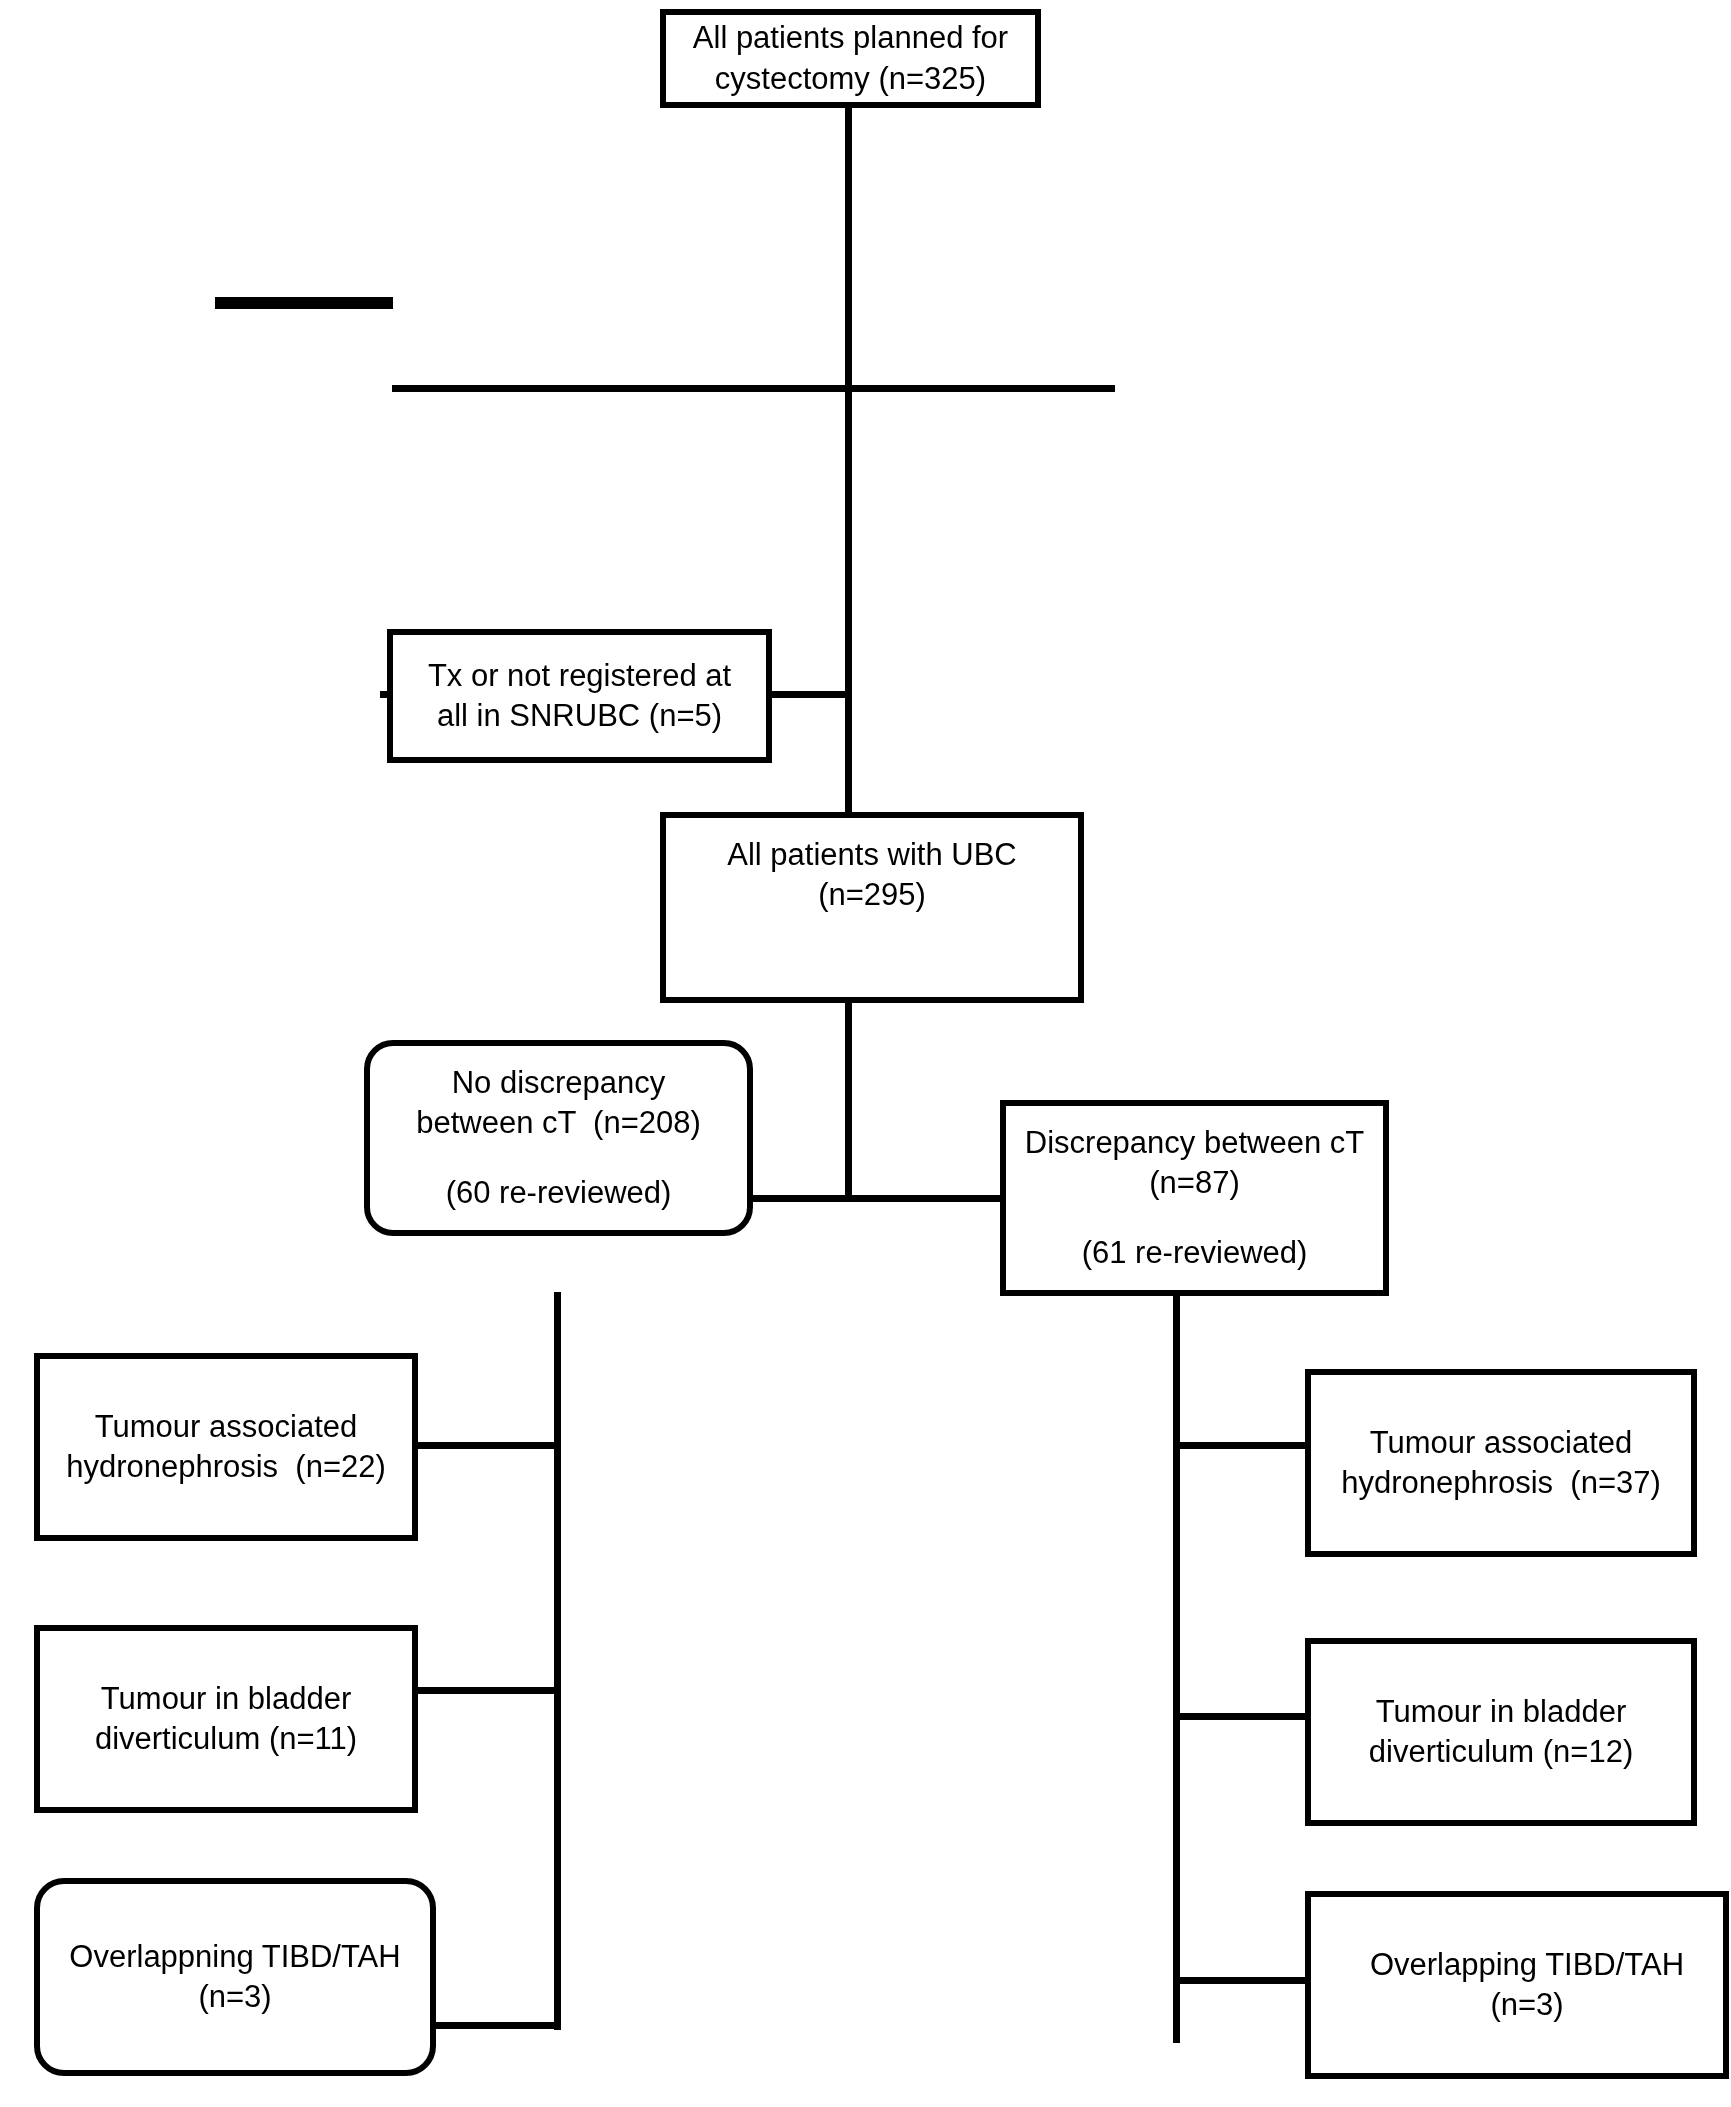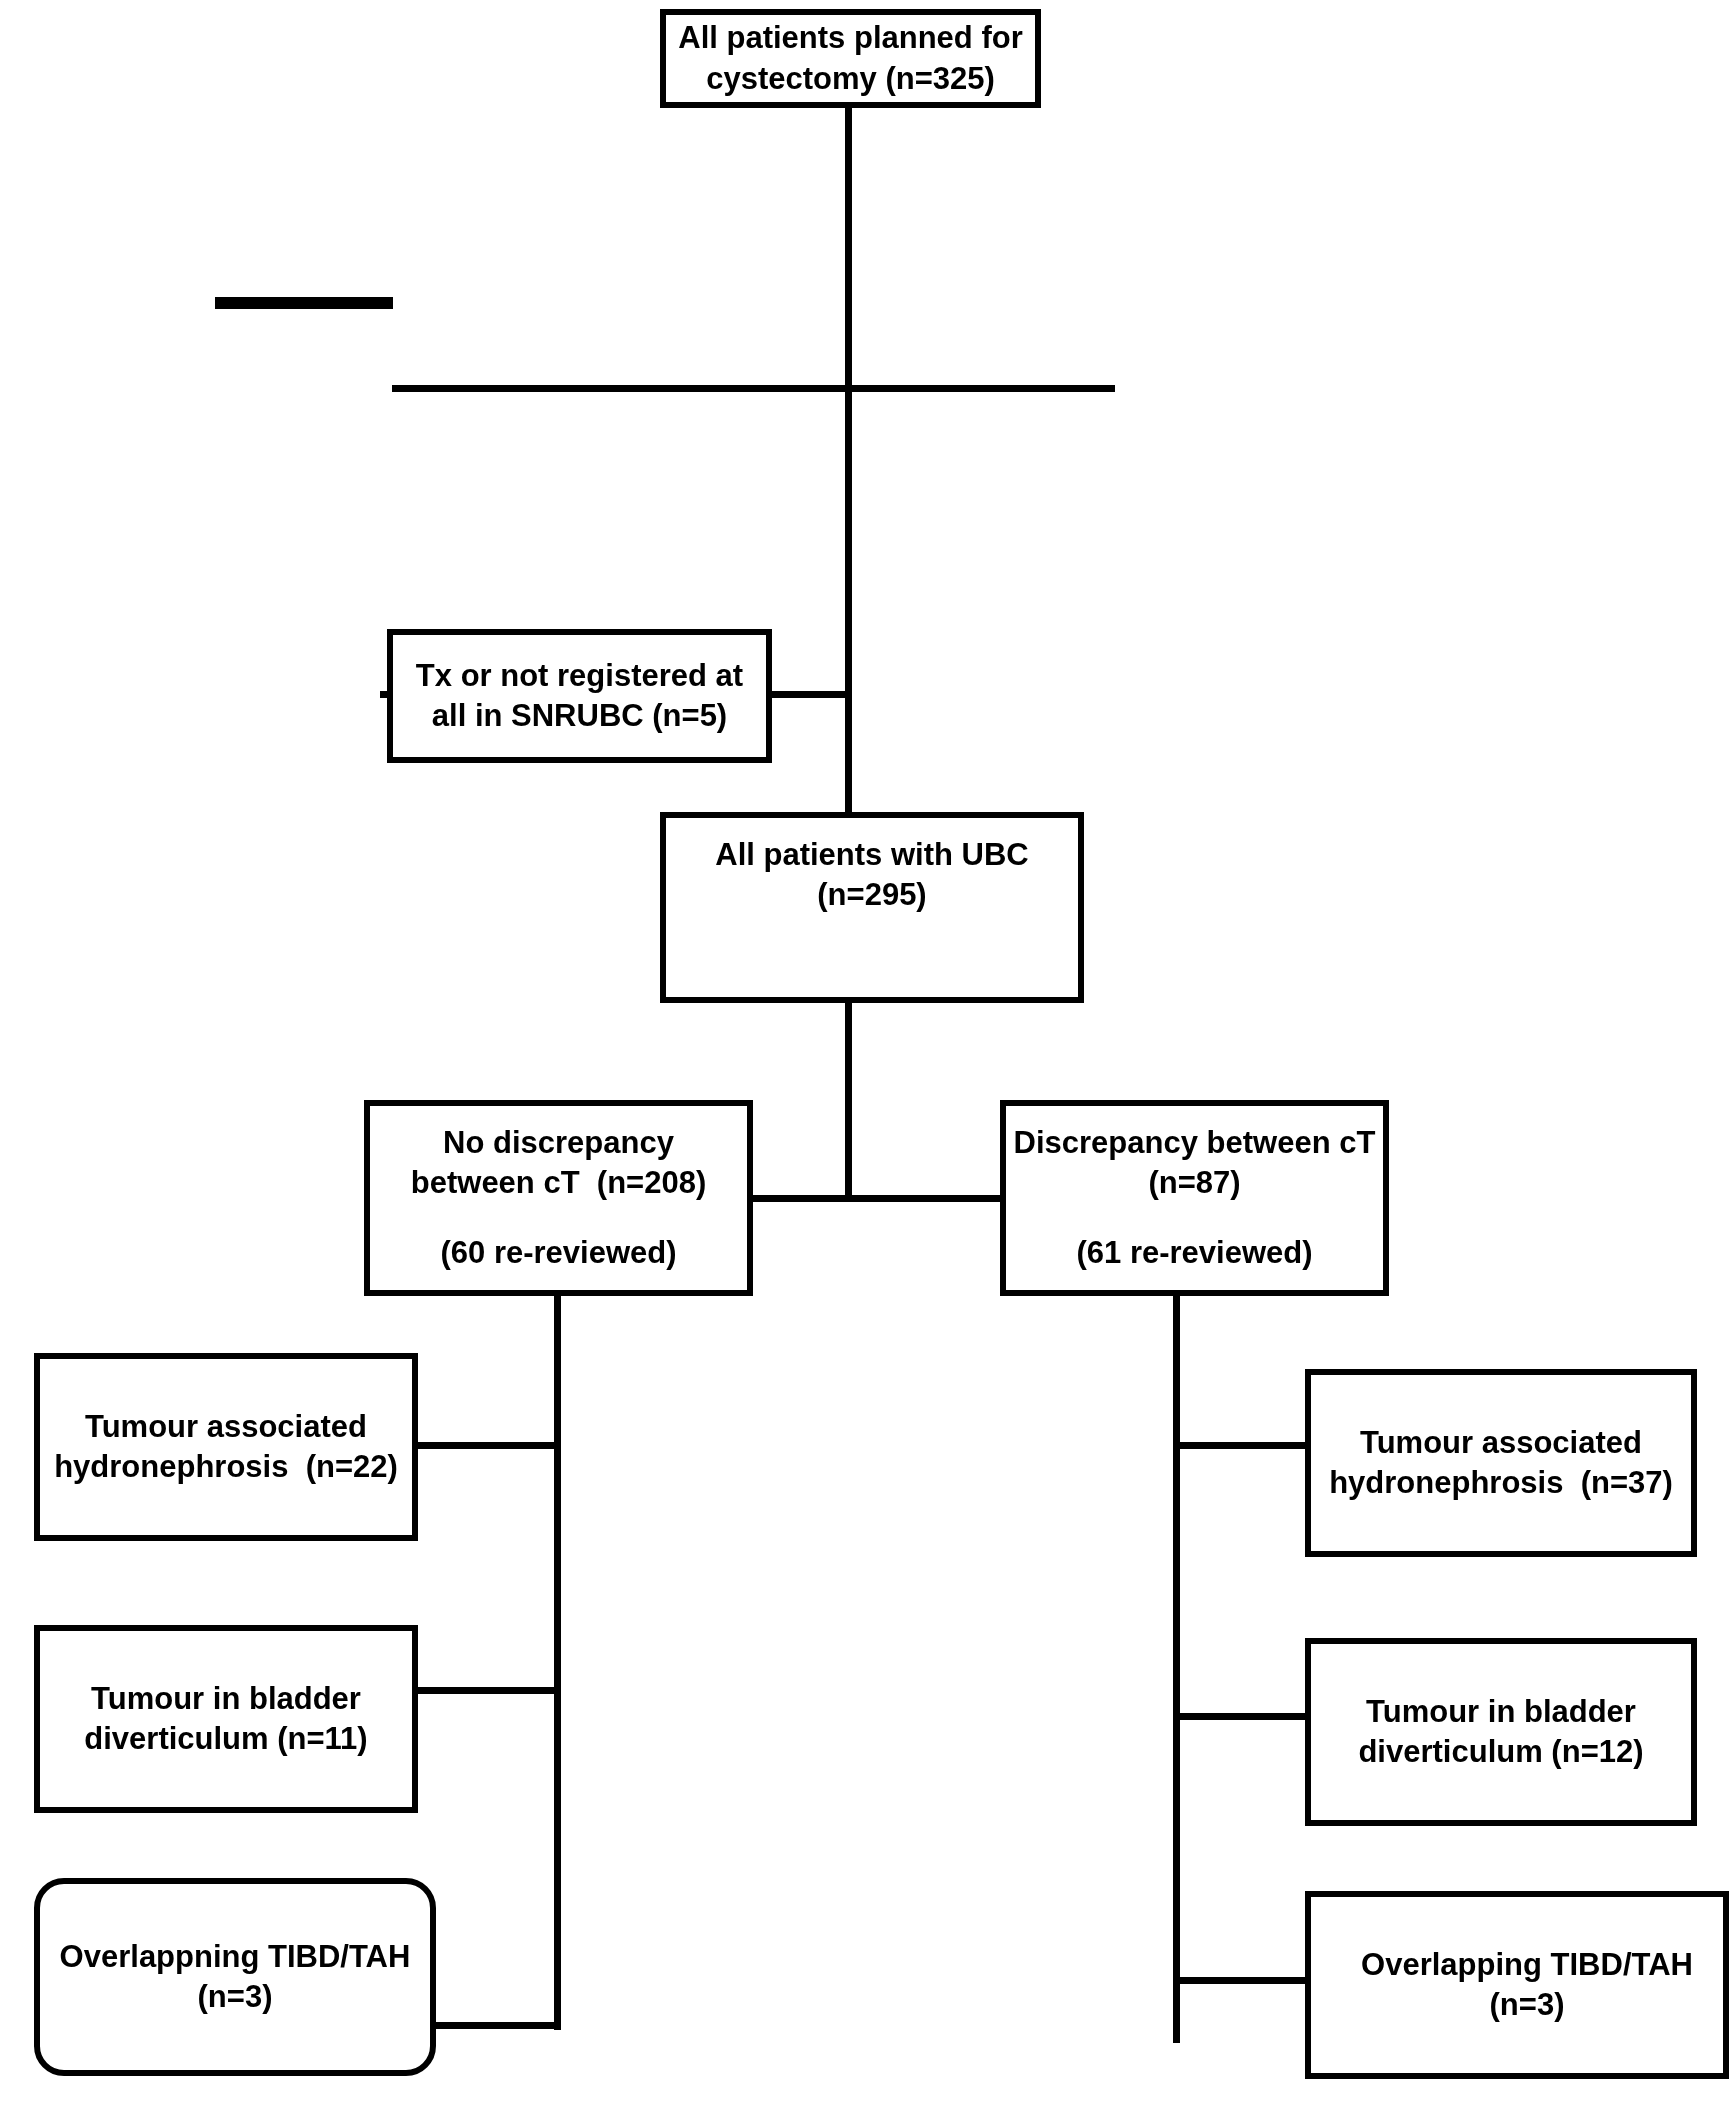--- a/index.html
+++ b/index.html
@@ -31,21 +31,20 @@
     z-index: 2;
     padding: 0 4px;
   }
   .node.top-text {
     justify-content: flex-start;
     padding-top: 17px;
   }
   .node .line {
     display: block;
     white-space: pre;
-    font-weight: bold;
   }
   .node .gap {
     display: block;
     height: 30px;
   }
   .conn {
     position: absolute;
     background: #000000;
     z-index: 1;
   }
@@ -85,21 +84,21 @@
   <div class="node" style="left:387px; top:629px; width:385px; height:134px;">
     <span class="line">Tx or not registered at</span>
     <span class="line">all in SNRUBC (n=5)</span>
   </div>
 
   <div class="node top-text" style="left:660px; top:812px; width:424px; height:191px;text-align:center;">
     <span class="line">All patients with UBC</span>
     <span class="line">(n=295)</span>
   </div>
 
-  <div class="node" style="left:364px; top:1100px; width:389px; height:196px;">
+  <div class="node" style="left:364px; top:1040px; width:389px; height:196px;border-radius:29px;">
     <span class="line">No discrepancy</span>
     <span class="line">between cT  (n=208)</span>
     <span class="gap"></span>
     <span class="line">(60 re-reviewed)</span>
   </div>
 
   <div class="node" style="left:986px; top:1100px; width:389px; height:196px;margin-left:14px;">
     <span class="line">Discrepancy between cT</span>
     <span class="line">(n=87)</span>
     <span class="gap"></span>

